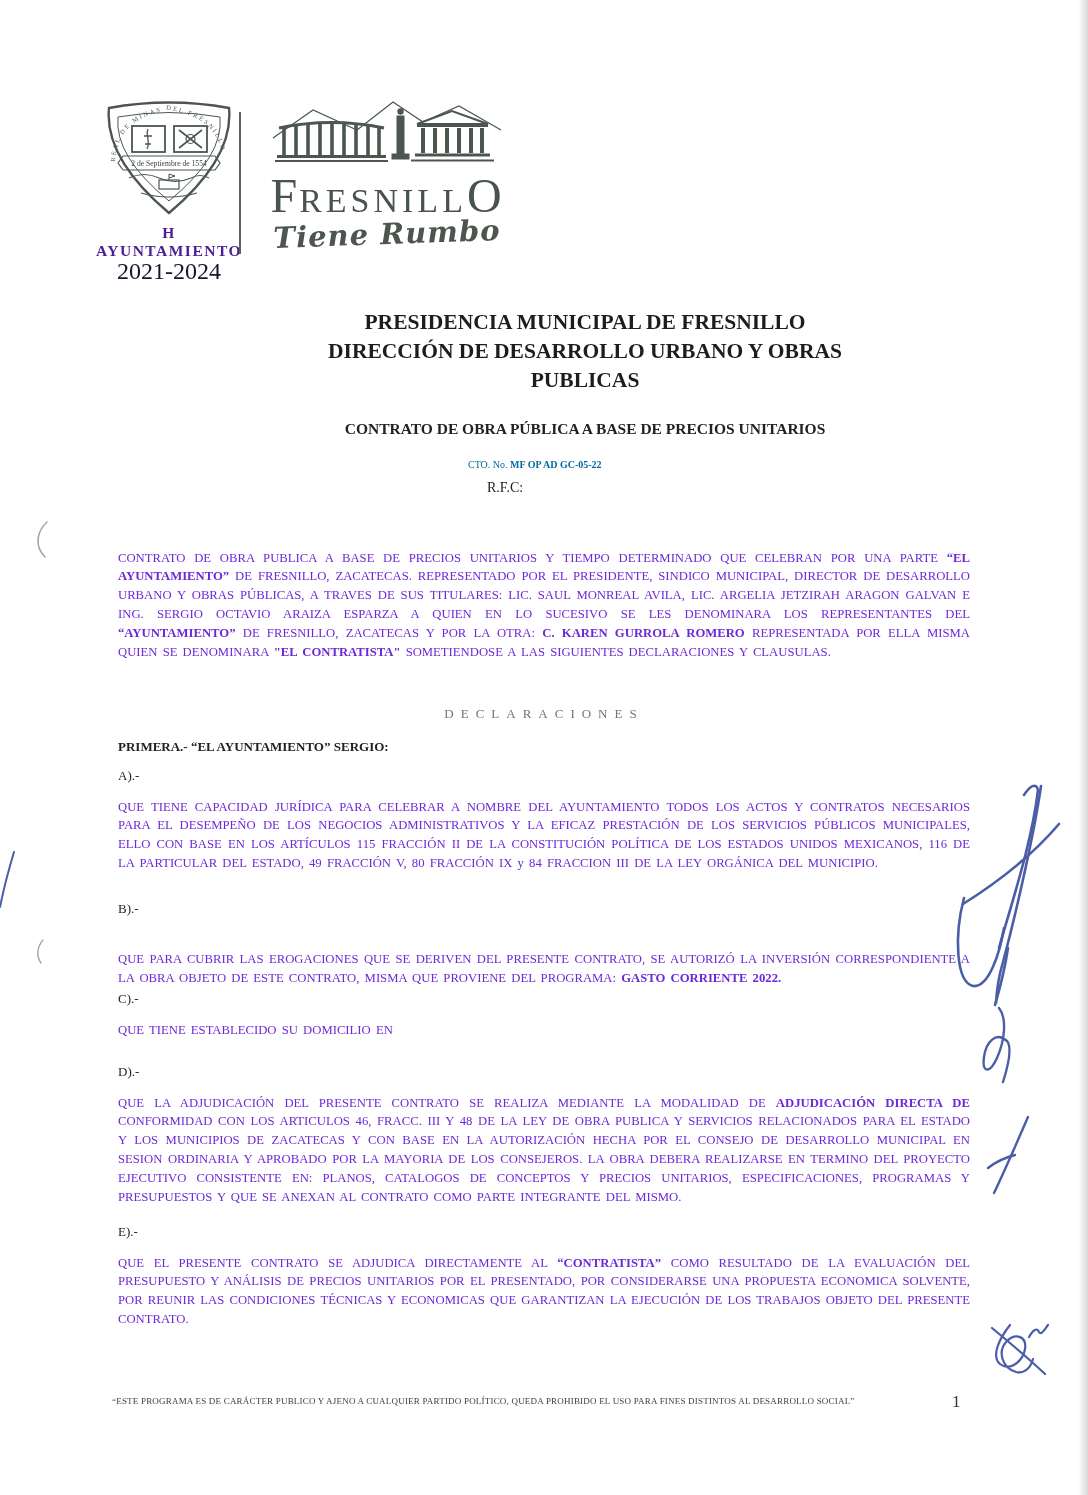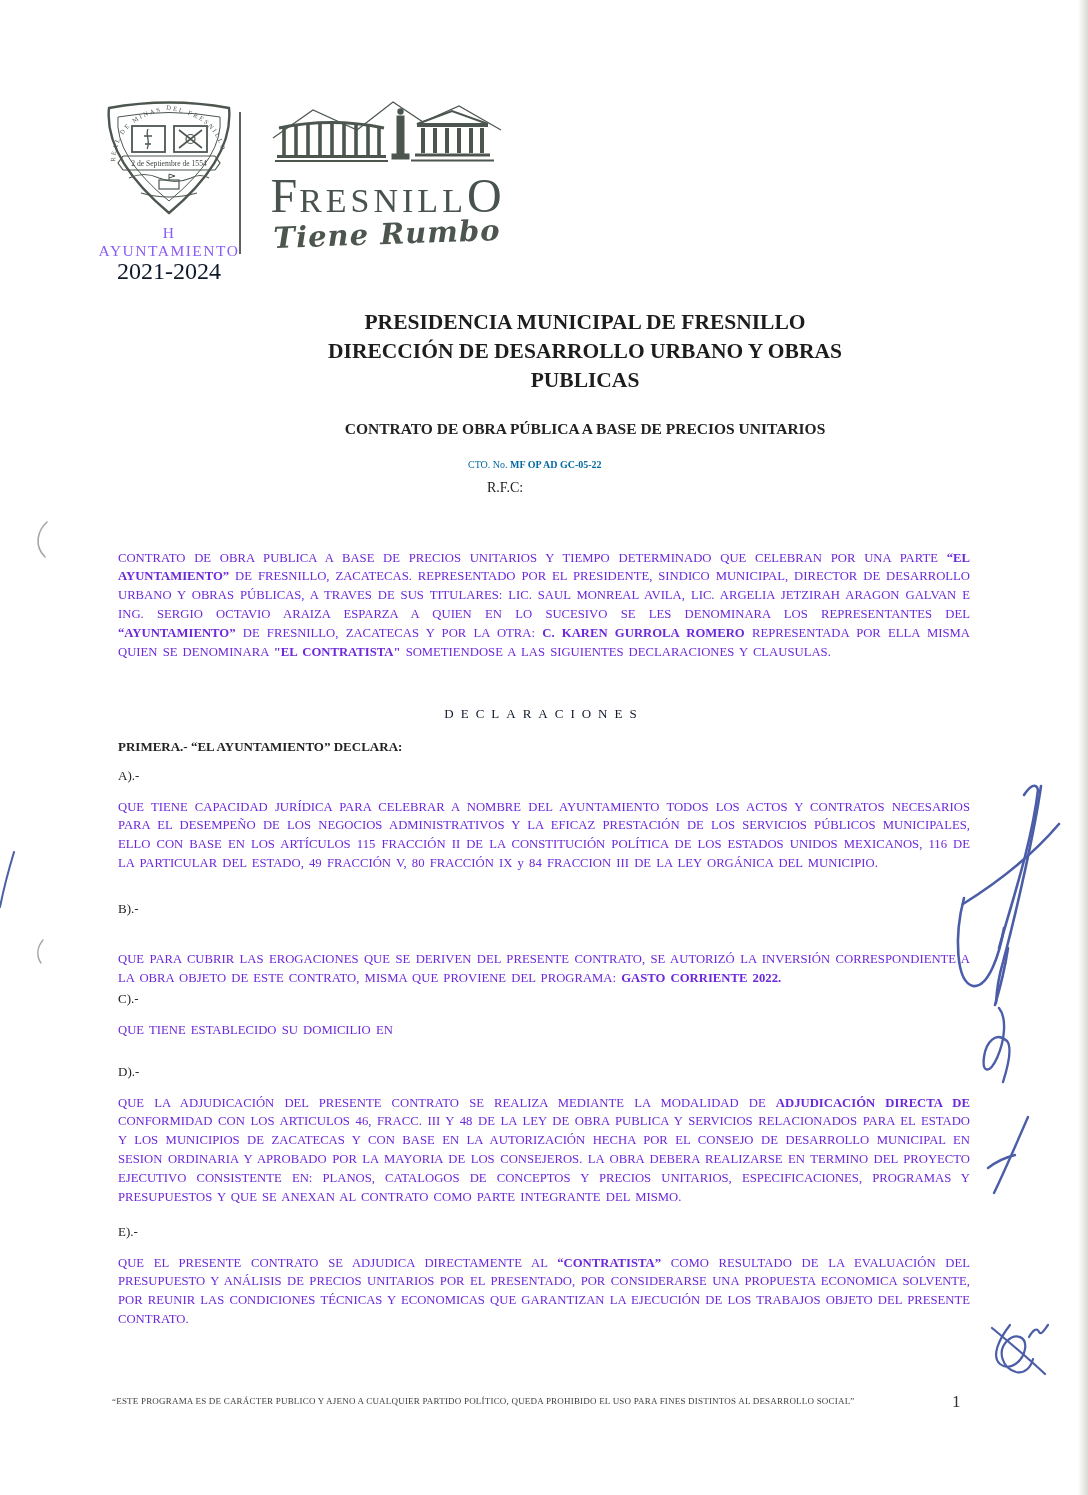--- a/index.html
+++ b/index.html
@@ -6,21 +6,21 @@
   .page{
     position:relative;width:1088px;height:1495px;margin:0 auto;
     background:#ffffff;overflow:hidden;
     font-family:"Liberation Serif","DejaVu Serif",serif;
     color:#262626;
   }
   .scan-edge{position:absolute;right:0;top:0;width:10px;height:100%;
     background:linear-gradient(to right,rgba(255,255,255,0),#d9d9d6);}
   
   .shield-block{position:absolute;left:96px;top:96px;width:146px;text-align:center;}
-  .shield-caption1{font-size:15.5px;letter-spacing:1.5px;color:#8b5cf6;margin-top:2px;}
+  .shield-caption1{font-size:15.5px;letter-spacing:1.5px;color:#4c1d95;margin-top:2px;font-weight:bold;}
   .shield-caption2{font-size:24px;color:#0f172a;line-height:22px;}
   .logo-divider{position:absolute;left:239px;top:112px;width:2px;height:142px;background:#5a635d;}
   .brand-block{position:absolute;left:262px;top:98px;width:250px;text-align:center;}
   .brand-name{margin-top:-4px;color:#49534d;white-space:nowrap;}
   .brand-name .mid{font-size:34px;letter-spacing:4px;}
   .brand-name .big{font-size:48px;letter-spacing:2px;}
   .brand-tagline{font-size:29px;font-style:italic;font-weight:bold;color:#4c564f;
     transform:rotate(-2deg);margin-top:-6px;letter-spacing:1px;
     font-family:"DejaVu Serif",serif;}
   
@@ -28,21 +28,21 @@
     font-weight:bold;font-size:21.5px;line-height:29px;color:#1d1d1d;}
   .subtitle{position:absolute;left:160px;top:420px;width:850px;text-align:center;
     font-weight:bold;font-size:15.5px;color:#222;}
   .cto-line{position:absolute;left:468px;top:459px;font-size:10px;color:#0369a1;}
   .rfc-line{position:absolute;left:487px;top:480px;font-size:14px;color:#222;}
   
   .body-par{position:absolute;left:118px;width:852px;text-align:justify;
     font-size:12.7px;line-height:18.8px;color:#6d28d9;word-spacing:2px;}
   .b{font-weight:bold;}
   .decl-heading{position:absolute;left:118px;top:706px;width:852px;text-align:center;
-    font-size:13px;letter-spacing:7px;color:#0f172a;}
+    font-size:13px;letter-spacing:7px;color:#737373;}
   .primera{position:absolute;left:118px;top:739px;font-size:13px;font-weight:bold;color:#222;}
   .item-label{position:absolute;left:118px;font-size:13px;color:#242424;}
   
   .footer-quote{position:absolute;left:112px;top:1396px;width:760px;font-size:9px;
     color:#3d3d3d;letter-spacing:0.2px;}
   .page-number{position:absolute;left:952px;top:1392px;font-size:17px;color:#333;}
   
   .ink-overlay{position:absolute;left:0;top:0;pointer-events:none;}
 </style>
 </head>
@@ -124,21 +124,21 @@
   </div>
 
   <div class="subtitle">CONTRATO DE OBRA PÚBLICA A BASE DE PRECIOS UNITARIOS</div>
 
   <div class="cto-line"><span>CTO. No. </span><span class="b">MF OP AD GC-05-22</span></div>
   <div class="rfc-line">R.F.C:</div>
 
   <p class="body-par" style="top:536px;"><span>CONTRATO DE OBRA PUBLICA A BASE DE PRECIOS UNITARIOS Y TIEMPO DETERMINADO QUE CELEBRAN POR UNA PARTE </span><span class="b">“EL AYUNTAMIENTO”</span><span> DE FRESNILLO, ZACATECAS. REPRESENTADO POR EL PRESIDENTE, SINDICO MUNICIPAL, DIRECTOR DE DESARROLLO URBANO Y OBRAS PÚBLICAS, A TRAVES DE SUS TITULARES: LIC. SAUL MONREAL AVILA, LIC. ARGELIA JETZIRAH ARAGON GALVAN E ING. SERGIO OCTAVIO ARAIZA ESPARZA A QUIEN EN LO SUCESIVO SE LES DENOMINARA LOS REPRESENTANTES DEL </span><span class="b">“AYUNTAMIENTO”</span><span> DE FRESNILLO, ZACATECAS Y POR LA OTRA: </span><span class="b">C. KAREN GURROLA ROMERO</span><span> REPRESENTADA POR ELLA MISMA QUIEN SE DENOMINARA </span><span class="b">"EL CONTRATISTA"</span><span> SOMETIENDOSE A LAS SIGUIENTES DECLARACIONES Y CLAUSULAS.</span></p>
 
   <div class="decl-heading">DECLARACIONES</div>
-  <div class="primera">PRIMERA.- “EL AYUNTAMIENTO” DECLARA:</div>
+  <div class="primera">PRIMERA.- “EL AYUNTAMIENTO” SERGIO:</div>
 
   <div class="item-label" style="top:768px;">A).-</div>
   <p class="body-par" style="top:785px;"><span>QUE TIENE CAPACIDAD JURÍDICA PARA CELEBRAR A NOMBRE DEL AYUNTAMIENTO TODOS LOS ACTOS Y CONTRATOS NECESARIOS PARA EL DESEMPEÑO DE LOS NEGOCIOS ADMINISTRATIVOS Y LA EFICAZ PRESTACIÓN DE LOS SERVICIOS PÚBLICOS MUNICIPALES, ELLO CON BASE EN LOS ARTÍCULOS 115 FRACCIÓN II DE LA CONSTITUCIÓN POLÍTICA DE LOS ESTADOS UNIDOS MEXICANOS, 116 DE LA PARTICULAR DEL ESTADO, 49 FRACCIÓN V, 80 FRACCIÓN IX y 84 FRACCION III DE LA LEY ORGÁNICA DEL MUNICIPIO.</span></p>
 
   <div class="item-label" style="top:901px;">B).-</div>
   <p class="body-par" style="top:918px;margin-top:32px;"><span>QUE PARA CUBRIR LAS EROGACIONES QUE SE DERIVEN DEL PRESENTE CONTRATO, SE AUTORIZÓ LA INVERSIÓN CORRESPONDIENTE A LA OBRA OBJETO DE ESTE CONTRATO, MISMA QUE PROVIENE DEL PROGRAMA: </span><span class="b">GASTO CORRIENTE 2022.</span></p>
 
   <div class="item-label" style="top:991px;">C).-</div>
   <p class="body-par" style="top:1008px;"><span>QUE TIENE ESTABLECIDO SU DOMICILIO EN</span></p>
 

